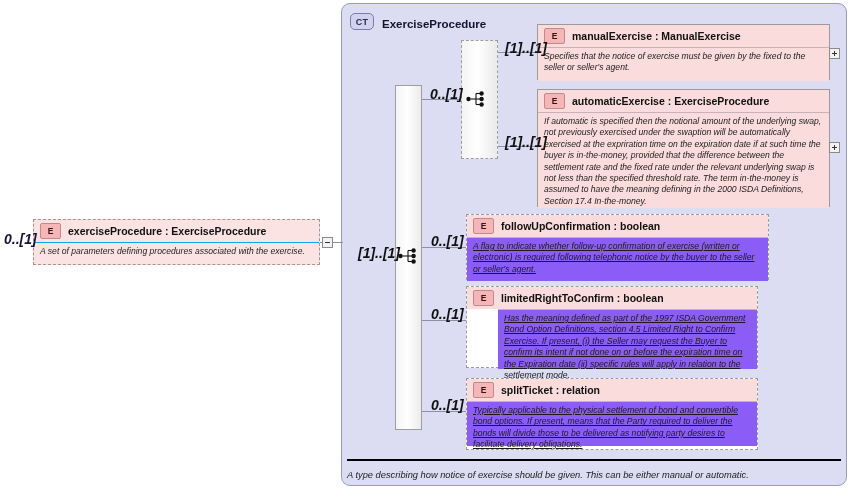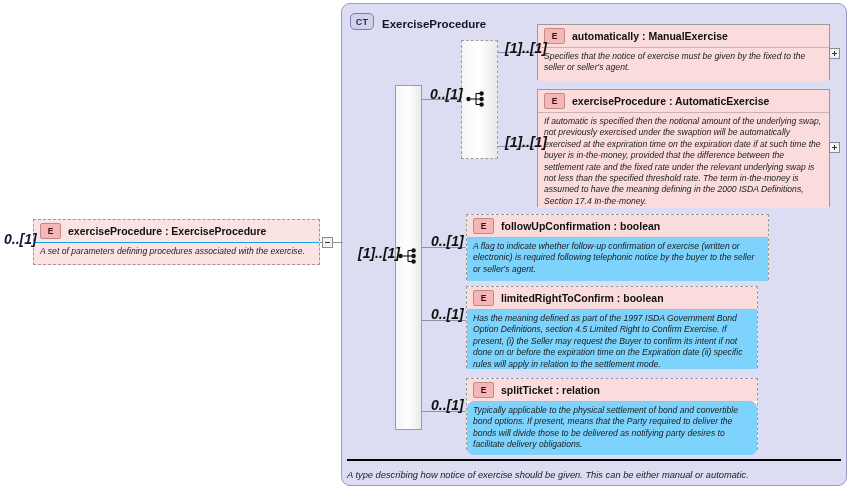--- a/index.html
+++ b/index.html
@@ -55,21 +55,21 @@
   .e-title{font-size:10.5px;font-weight:bold;color:#101010;white-space:nowrap;}
   .ebox .edesc{
     border-top:1px solid #c9b2b2;background:#fbdcdc;
     padding:3px 6px 4px 6px;box-sizing:border-box;
   }
   .ebox .edesc span{
     font-size:8.6px;font-style:italic;line-height:11.4px;color:#1c1c1c;display:block;
   }
   
   .ebox.pale .ehead{background:#fbdcdc;}
-  .ebox.pale .edesc{background:#7dd3fc;}
+  .ebox.pale .edesc{background:#8b5cf6;text-decoration:underline;}
 
   
   .rootbox{
     position:absolute;left:33px;top:219px;width:287px;height:46px;
     border:1px dashed #b08f8f;background:#fbe3e3;box-sizing:border-box;
   }
   .rootbox .ehead{height:22px;background:transparent;}
   .rootbox .edesc{border-top:1px solid #0ea5e9;background:transparent;padding:3px 6px;}
 
   
@@ -164,34 +164,34 @@
     <circle cx="15.6" cy="8" r="2.2" fill="#111"></circle>
     <circle cx="15.6" cy="13.5" r="2.2" fill="#111"></circle>
   </svg>
 
   <div class="ln h" style="left:422px;top:99px;width:39px;"></div>
   <div class="card dark" style="left:430px;top:86px;">0..[1]</div>
 
   <div class="ebox solid" style="left:537px;top:24px;width:293px;height:56px;">
     <div class="ehead">
       <span class="e-badge">E</span>
-      <span class="e-title">automatically : ManualExercise</span>
+      <span class="e-title">manualExercise : ManualExercise</span>
     </div>
     <div class="edesc" style="height:34px;">
       <span>Specifies that the notice of exercise must be given by the fixed to the seller or seller's agent.</span>
     </div>
   </div>
   <div class="ln h" style="left:498px;top:52px;width:39px;"></div>
   <div class="card dark" style="left:505px;top:40px;">[1]..[1]</div>
   <div class="tgl plus" style="left:829px;top:48px;"></div>
 
   <div class="ebox solid" style="left:537px;top:89px;width:293px;height:118px;">
     <div class="ehead">
       <span class="e-badge">E</span>
-      <span class="e-title">exerciseProcedure : AutomaticExercise</span>
+      <span class="e-title">automaticExercise : ExerciseProcedure</span>
     </div>
     <div class="edesc" style="height:96px;">
       <span>If automatic is specified then the notional amount of the underlying swap, not previously exercised under the swaption will be automatically exercised at the expriration time on the expiration date if at such time the buyer is in-the-money, provided that the difference between the settlement rate and the fixed rate under the relevant underlying swap is not less than the specified threshold rate. The term in-the-money is assumed to have the meaning defining in the 2000 ISDA Definitions, Section 17.4 In-the-money.</span>
     </div>
   </div>
   <div class="ln h" style="left:498px;top:146px;width:39px;"></div>
   <div class="card dark" style="left:505px;top:134px;">[1]..[1]</div>
   <div class="tgl plus" style="left:829px;top:142px;"></div>
 
   <div class="ebox dashed pale" style="left:466px;top:214px;width:303px;height:66px;">
@@ -204,32 +204,32 @@
     </div>
   </div>
   <div class="ln h" style="left:422px;top:247px;width:44px;"></div>
   <div class="card dark" style="left:431px;top:233px;">0..[1]</div>
 
   <div class="ebox dashed pale" style="left:466px;top:286px;width:292px;height:82px;">
     <div class="ehead">
       <span class="e-badge">E</span>
       <span class="e-title">limitedRightToConfirm : boolean</span>
     </div>
-    <div class="edesc" style="height:60px;">
+    <div class="edesc" style="height:60px;margin-left:31px;">
       <span>Has the meaning defined as part of the 1997 ISDA Government Bond Option Definitions, section 4.5 Limited Right to Confirm Exercise. If present, (i) the Seller may request the Buyer to confirm its intent if not done on or before the expiration time on the Expiration date (ii) specific rules will apply in relation to the settlement mode.</span>
     </div>
   </div>
   <div class="ln h" style="left:422px;top:320px;width:44px;"></div>
   <div class="card dark" style="left:431px;top:306px;">0..[1]</div>
 
   <div class="ebox dashed pale" style="left:466px;top:378px;width:292px;height:72px;">
     <div class="ehead">
       <span class="e-badge">E</span>
       <span class="e-title">splitTicket : relation</span>
     </div>
-    <div class="edesc" style="height:54px;border-radius:7px;">
+    <div class="edesc" style="height:45px;">
       <span>Typically applicable to the physical settlement of bond and convertible bond options. If present, means that the Party required to deliver the bonds will divide those to be delivered as notifying party desires to facilitate delivery obligations.</span>
     </div>
   </div>
   <div class="ln h" style="left:422px;top:411px;width:44px;"></div>
   <div class="card dark" style="left:431px;top:397px;">0..[1]</div>
 
 </div>
 
 </body></html>

